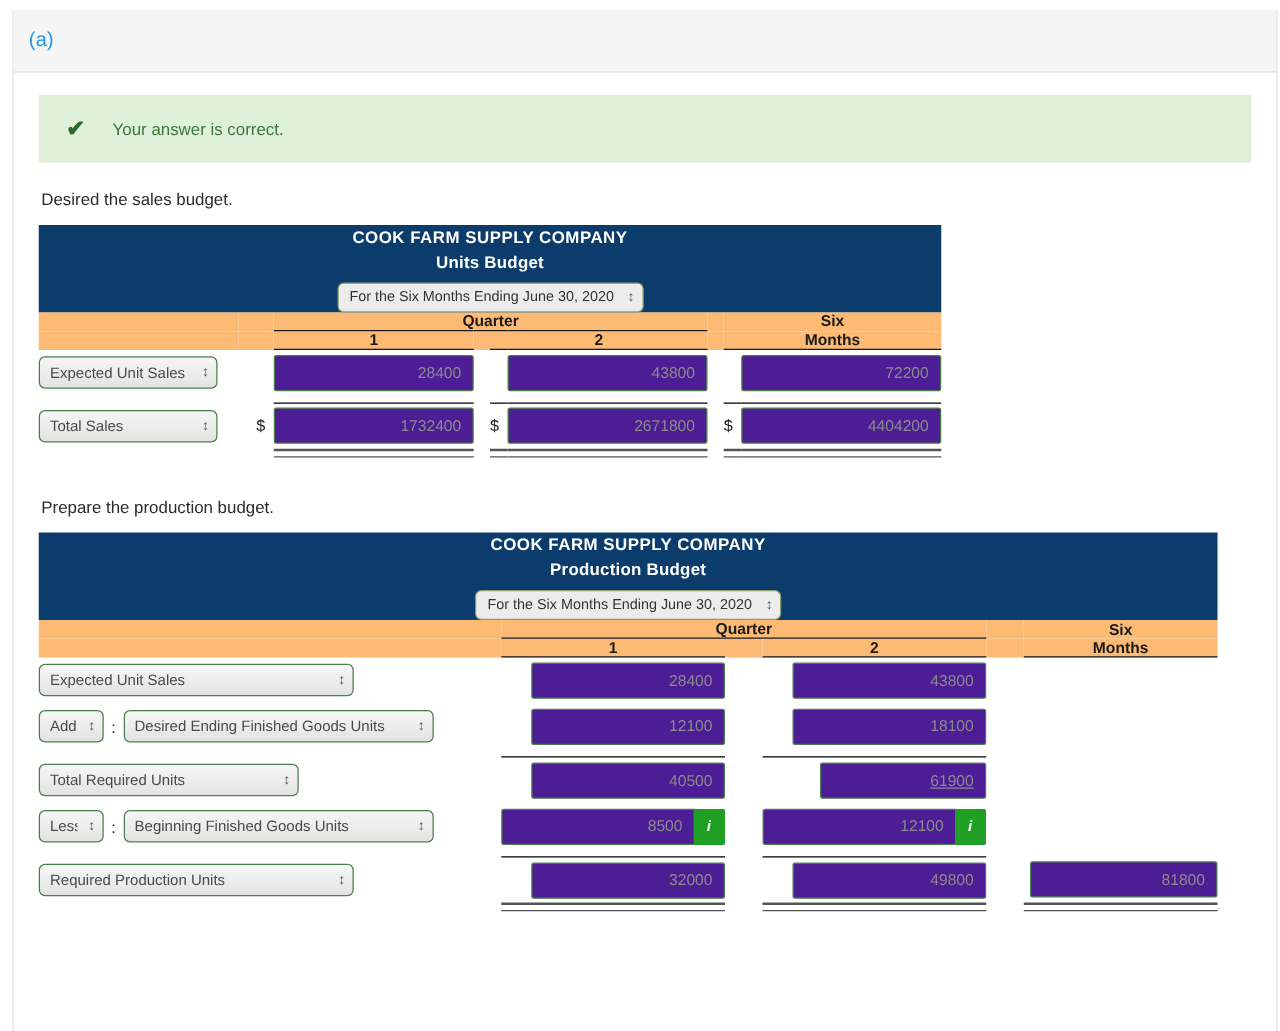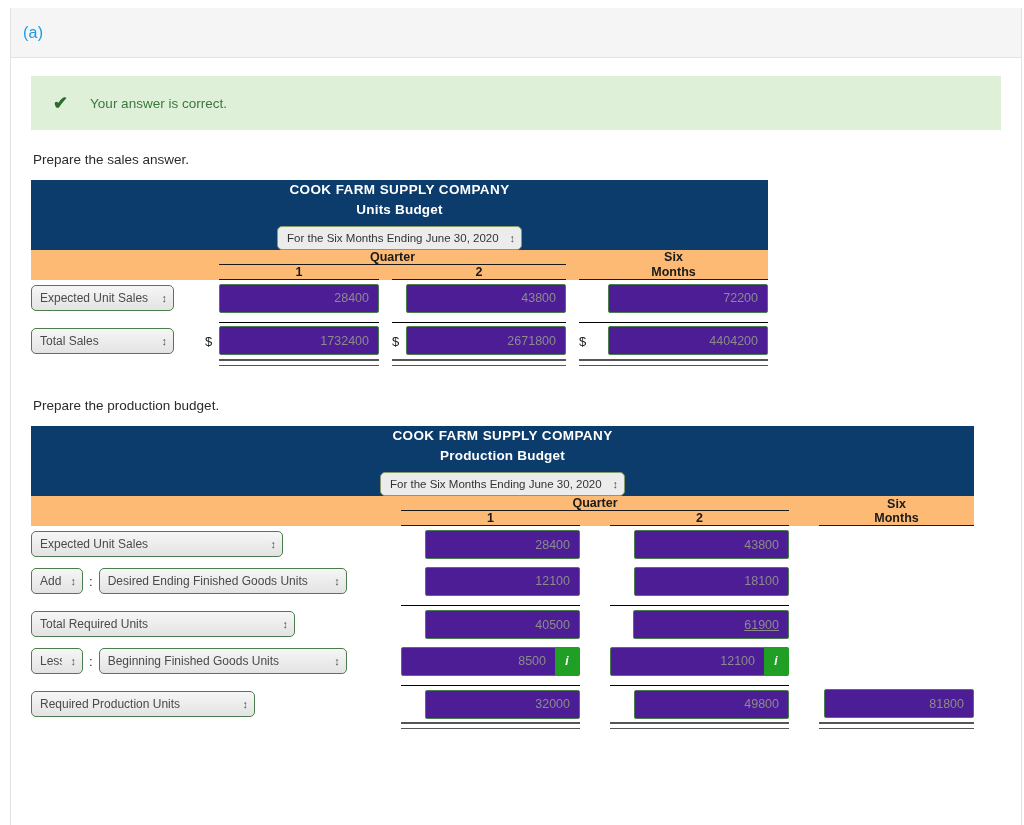--- a/index.html
+++ b/index.html
@@ -199,21 +199,21 @@
       <a class="part-link" href="#">(a)</a>
     </div>
 
     <div class="card-body">
 
       <div class="alert">
         <span class="check">✔</span>
         <span class="alert-text">Your answer is correct.</span>
       </div>
 
-      <p class="instruction">Prepare the sales answer.</p>
+      <p class="instruction">Desired the sales budget.</p>
 
       <table class="budget">
         <colgroup>
           <col style="width:160px">
             <col style="width:28px">
             <col style="width:160px">
           <col style="width:13px">
           <col style="width:14px">
             <col style="width:160px">
           <col style="width:13px">
@@ -305,21 +305,21 @@
             <span class="dollar">$</span>
           </td>
           <td class="valcell">
             <input class="amt" style="width: 160px;" readonly="" value="2671800">
           </td>
           <td></td>
           <td class="valcell">
             <span class="dollar">$</span>
           </td>
           <td class="valcell">
-            <input class="amt" style="width: 160px; margin-left: 15px;" readonly="" value="4404200">
+            <input class="amt" style="width: 160px;" readonly="" value="4404200">
           </td>
         </tr>
 
         <tr>
           <td class="linecell"></td>
               <td class="linecell"></td>
           <td class="linecell thick-dbl"></td>
           <td class="linecell"></td>
           <td class="linecell thick-dbl" colspan="2"></td>
           <td class="linecell"></td>
@@ -427,32 +427,32 @@
           <td class="linecell subtotal-line"></td>
           <td class="linecell"></td>
           <td class="linecell subtotal-line"></td>
           <td class="linecell"></td>
               <td class="linecell"></td>
         </tr>
 
         <tr class="rowpad">
           <td class="lblcell">
             <span class="selwrap">
-              <select style="width:264px">
+              <select style="width:208px">
                 <option>Total Required Units</option>
               </select>
             </span>
           </td>
           <td></td>
           <td class="valcell">
             <input class="amt" style="width: 155px;" readonly="" value="40500">
           </td>
           <td></td>
           <td class="valcell">
-            <input class="amt" style="width: 156px; text-decoration: underline;" readonly="" value="61900">
+            <input class="amt" style="width: 133px; text-decoration: underline;" readonly="" value="61900">
           </td>
           <td></td>
               <td></td>
         </tr>
 
         <tr class="rowpad">
           <td class="lblcell">
             <div class="compound">
               <span class="selwrap">
                 <select style="width:52px">
@@ -491,21 +491,21 @@
           <td class="linecell subtotal-line"></td>
           <td class="linecell"></td>
           <td class="linecell subtotal-line"></td>
           <td class="linecell"></td>
               <td class="linecell"></td>
         </tr>
 
         <tr class="rowpad">
           <td class="lblcell">
             <span class="selwrap">
-              <select style="width:224px">
+              <select style="width:252px">
                 <option>Required Production Units</option>
               </select>
             </span>
           </td>
           <td></td>
           <td class="valcell">
             <input class="amt" style="width: 155px;" readonly="" value="32000">
           </td>
           <td></td>
           <td class="valcell">

